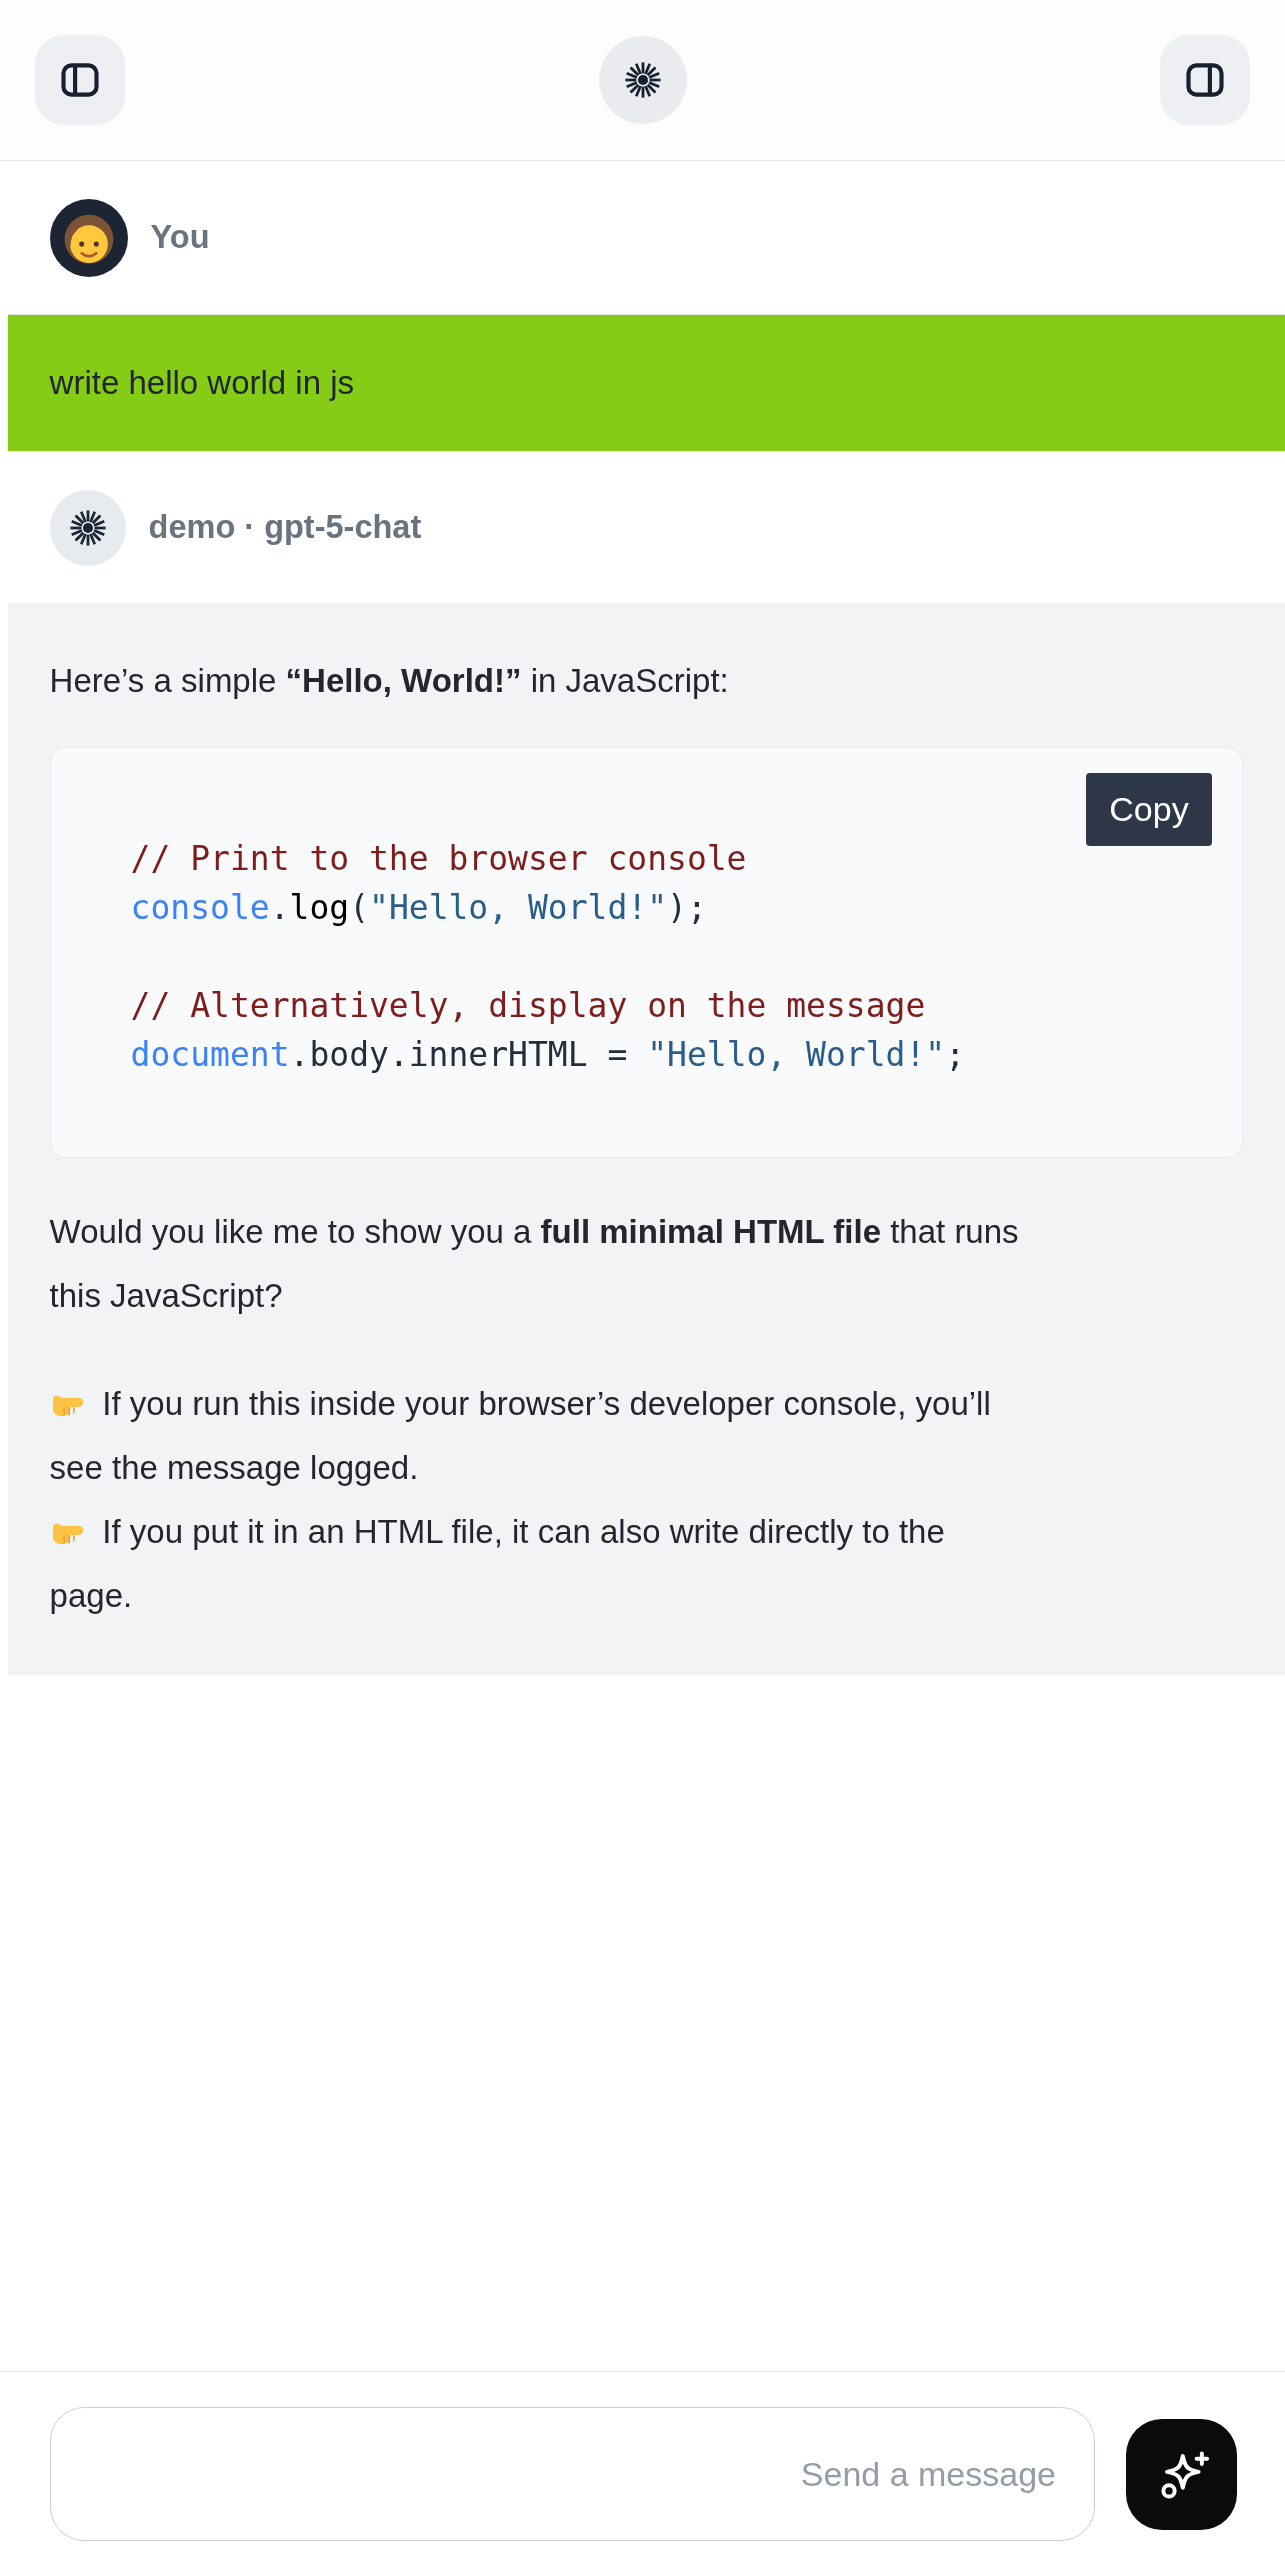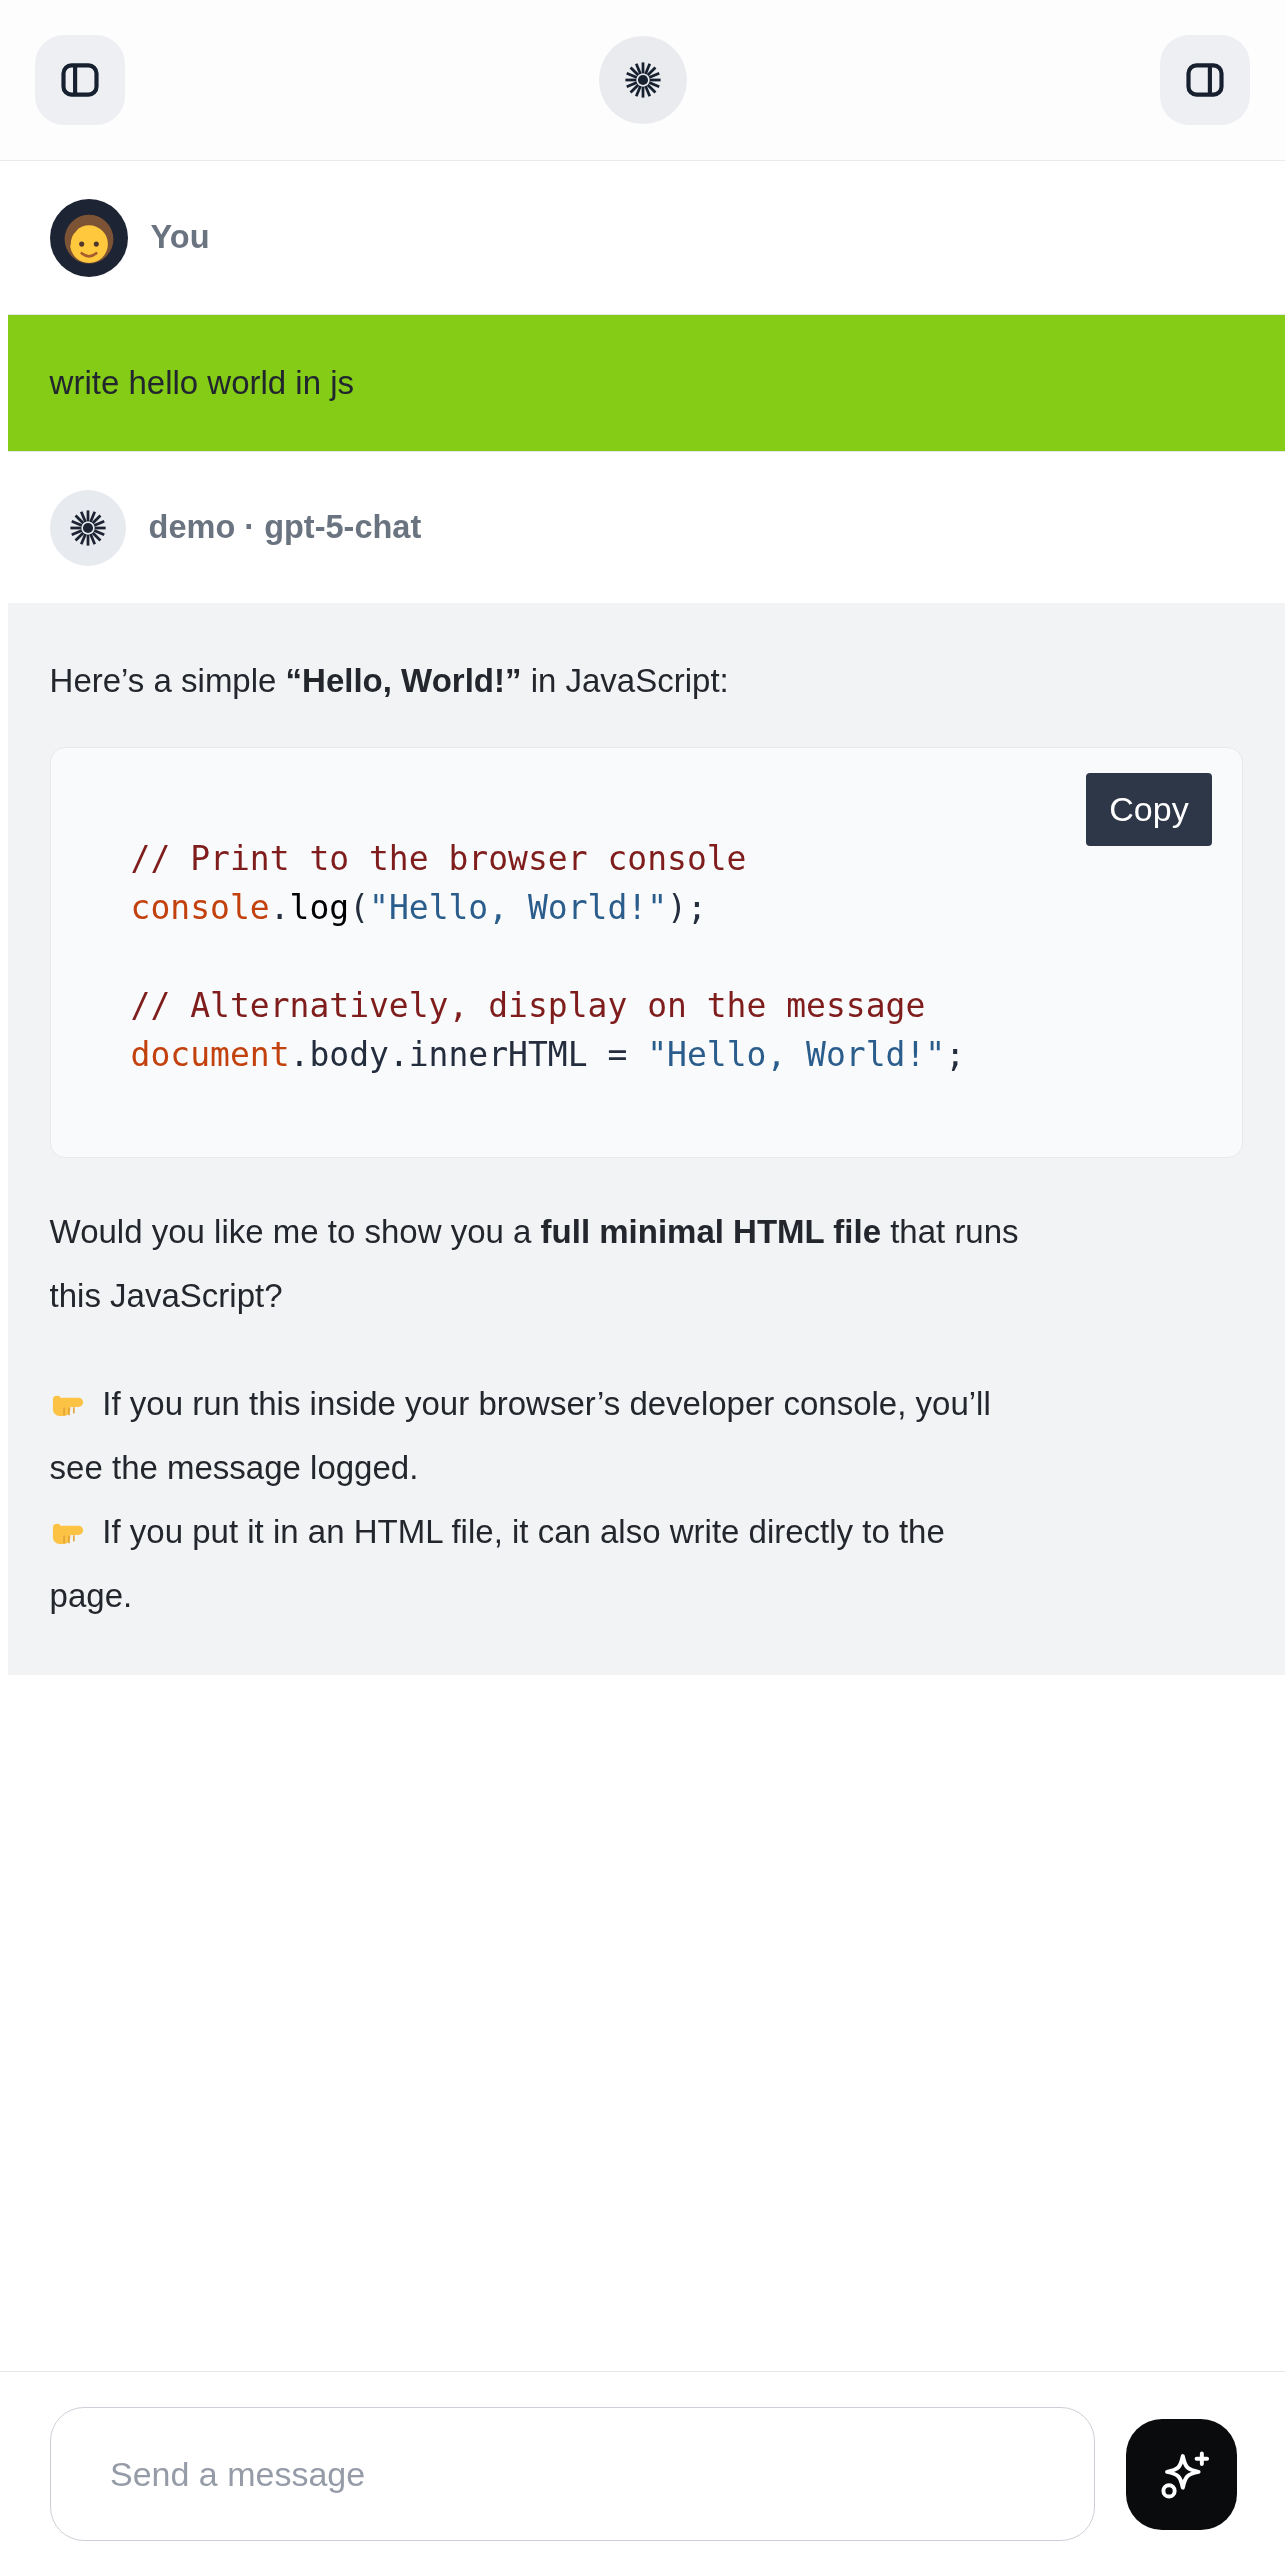--- a/index.html
+++ b/index.html
@@ -67,36 +67,36 @@
     position:absolute; top:25px; right:30px; width:126px; height:73px;
     background:#2e3748; color:#ffffff; border:none; border-radius:4px;
     font-family:"Liberation Sans", sans-serif; font-size:34px; cursor:pointer;
   }
   pre.code {
     margin:0; padding:86px 29px 0 80px;
     font-family:"DejaVu Sans Mono","Liberation Mono",monospace;
     font-size:33px; line-height:49px; white-space:pre; color:#232d3d;
   }
   .tok-comment { color:#7f1d1d; }
-  .tok-red     { color:#c2410c; }
+  .tok-red     { color:#3b82f6; }
   .tok-fn      { color:#000000;text-align:center; }
   .tok-str     { color:#2a5d8c; }
   .tok-pln     { color:#232d3d; }
 
   .bottom-spacer { height:694px; background:#ffffff; }
 
   
   .composer {
     flex:0 0 auto; height:205px; border-top:1.9px solid #e5e7e9; background:#ffffff;
     display:flex; align-items:center; padding:0 48px 0 50px;
   }
   .msg-input {
     flex:1 1 auto; height:134px; border:1.9px solid #ccd0d6; border-radius:34px;
     background:#ffffff; padding:0 38px 0 59px; font-family:"Liberation Sans",sans-serif;
-    font-size:34px; color:#21262e; outline:none; margin-right:31px;
+    font-size:34px; color:#21262e; outline:none; margin-right:31px;text-align:right;
   }
   .msg-input::placeholder { color:#959ca8; }
   .send-btn {
     width:111px; height:111px; flex:0 0 auto; background:#0a0b0d; border:none;
     border-radius:36px; display:flex; align-items:center; justify-content:center; cursor:pointer;
   }
 </style>
 </head>
 <body>
 

